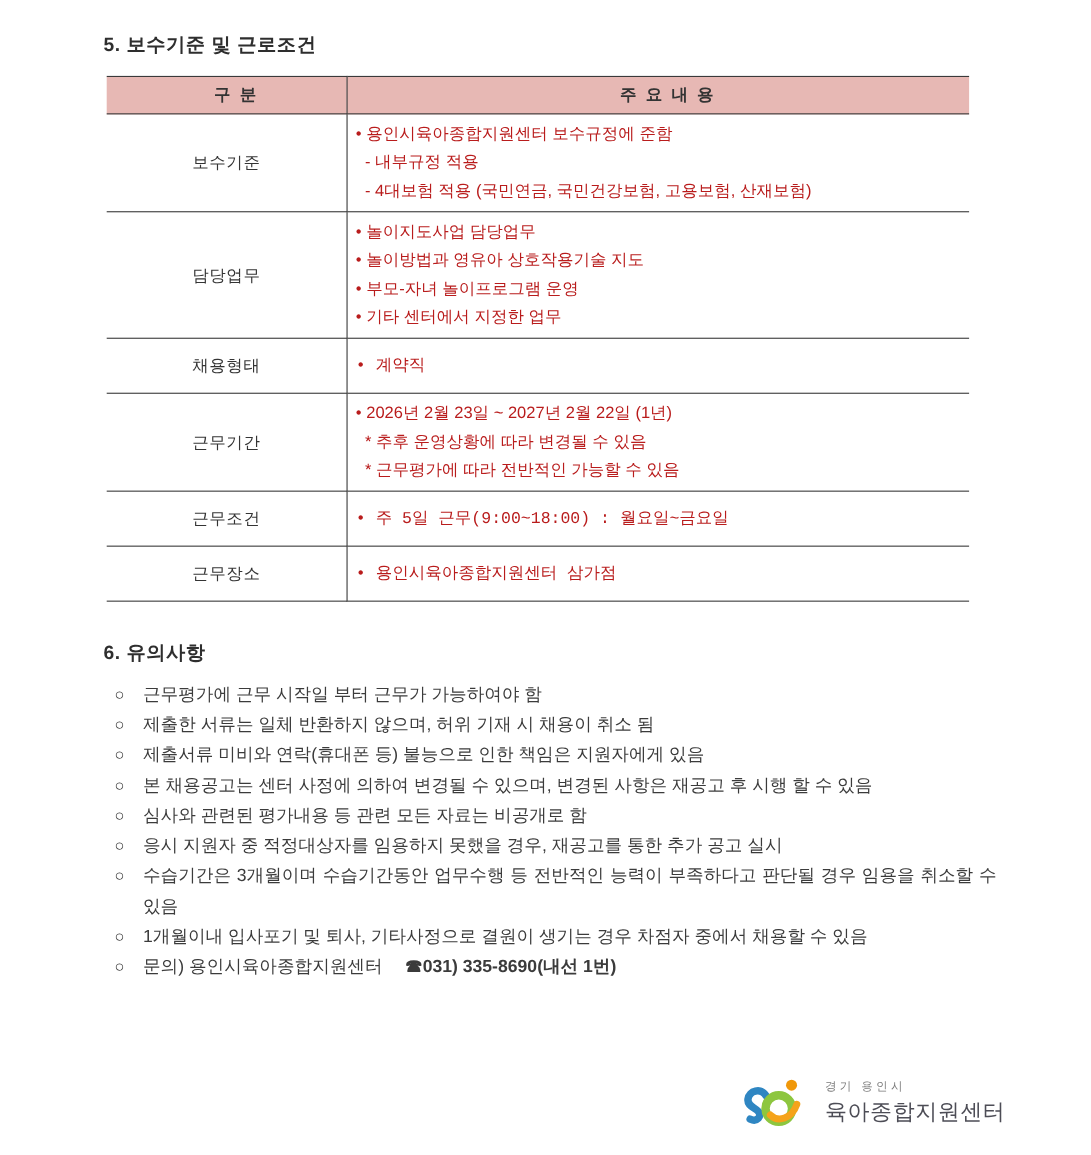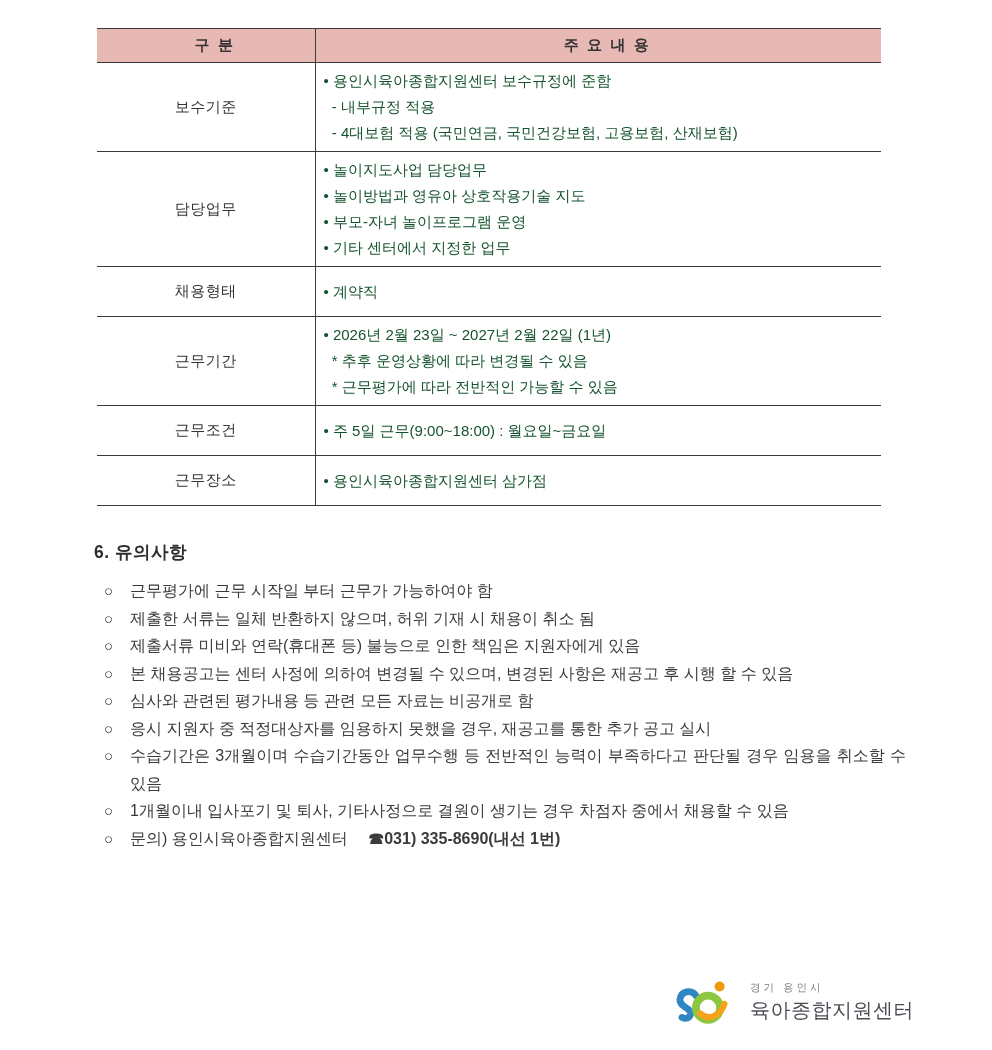--- a/index.html
+++ b/index.html
@@ -52,23 +52,23 @@
   }
   td.col-label {
     text-align: center;
     color: #343434;
     letter-spacing: 0.5px;
   }
   td.col-content { padding: 5px 6px 5px 8px; }
   .cell-line {
     line-height: 26px;
     white-space: pre-wrap;
-    color: #14532d;
-  }
-  tr.row-single td { height: 50px; }
+    color: #b91c1c;
+  }
+  tr.row-single td { height: 50px; font-family: Liberation Mono, monospace; }
 
   
   .notes {
     margin-left: 10px;
     width: 802px;
     margin-top: 2px;
   }
   .note {
     display: flex;
     align-items: flex-start;
@@ -110,20 +110,21 @@
     color: #4d4d56;
     font-weight: 500;
     letter-spacing: 0.5px;
   }
 </style>
 </head>
 <body>
 
 <div class="page">
 
+  <div class="section-title title-5">5. 보수기준 및 근로조건</div>
 
   <table class="cond-table">
     <thead>
       <tr>
         <th class="col-label">구  분</th>
         <th class="col-content">주  요  내  용</th>
       </tr>
     </thead>
     <tbody>
       <tr>

